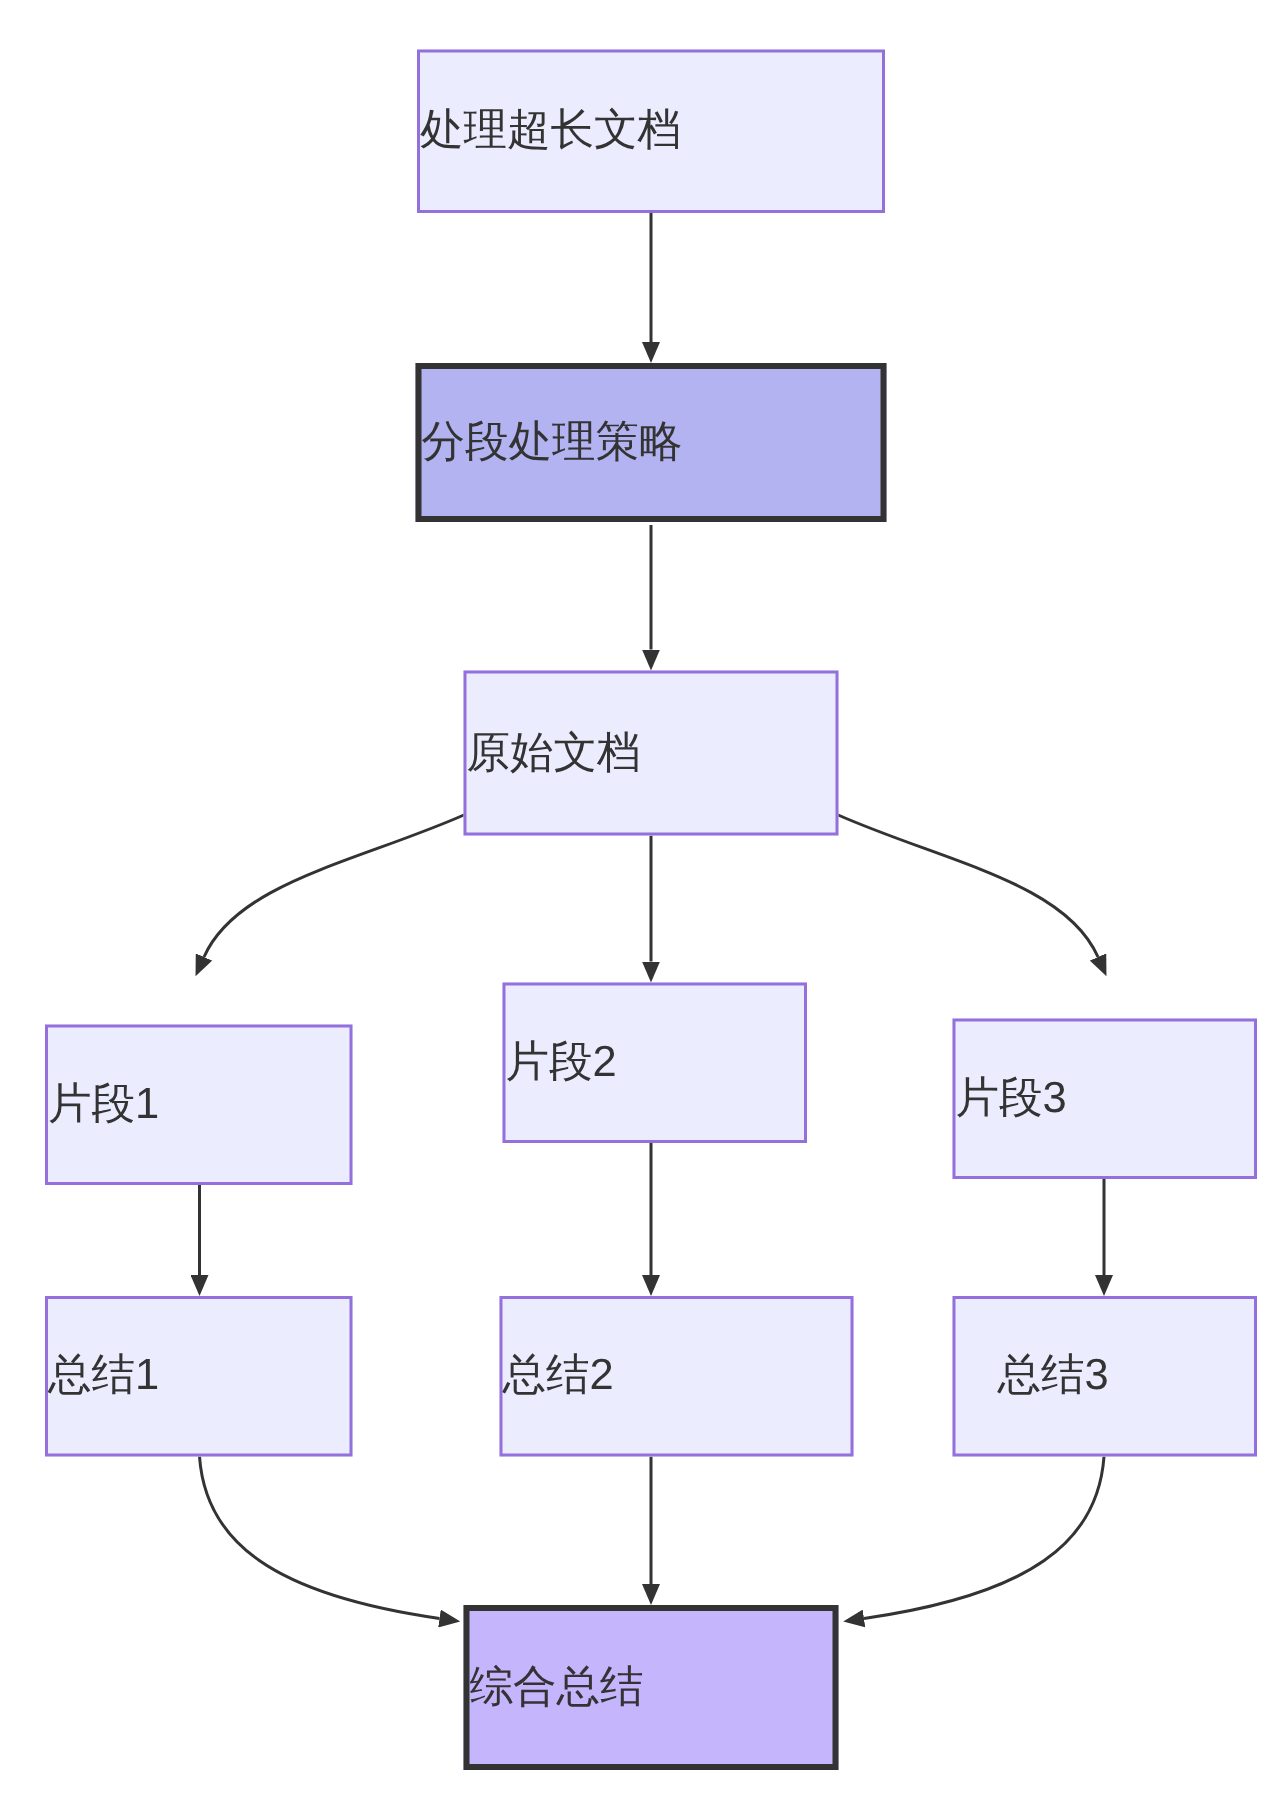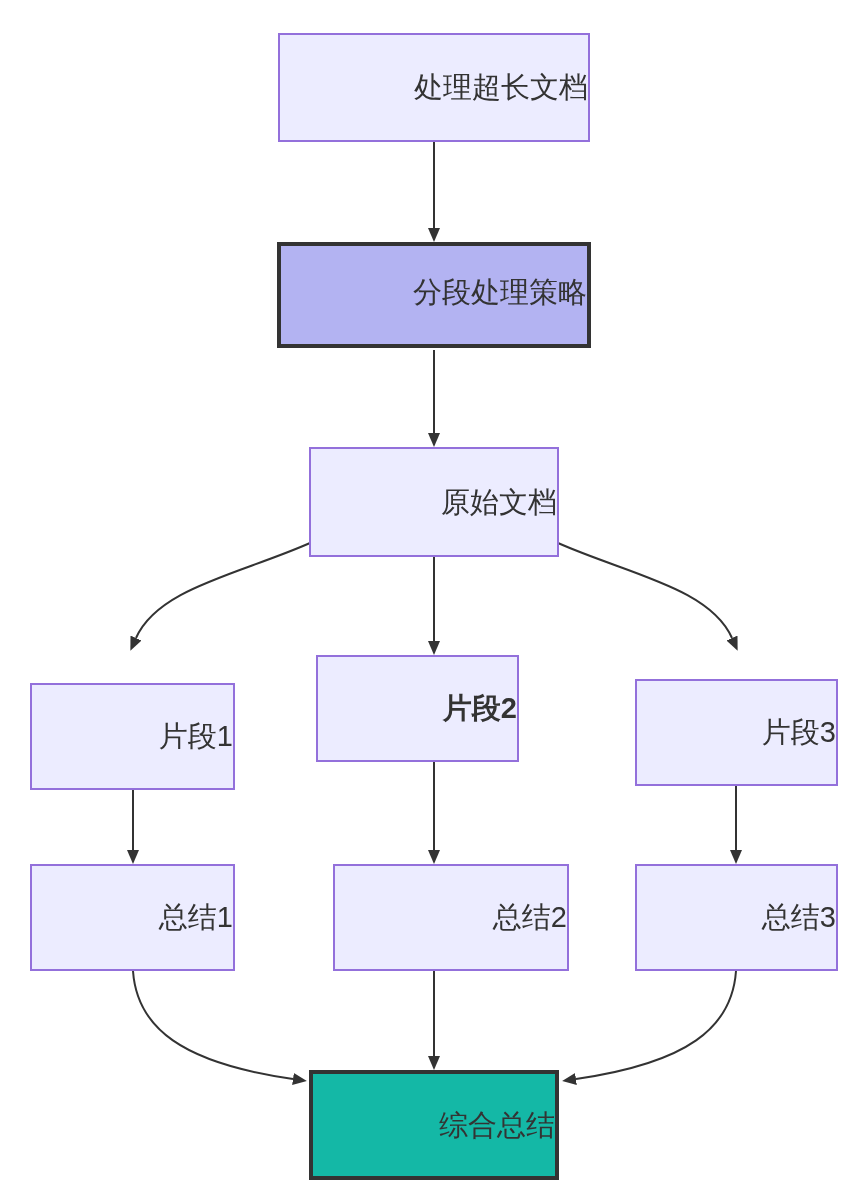--- a/index.html
+++ b/index.html
@@ -20,37 +20,36 @@
     left: 0;
     top: 0;
     width: 852px;
     height: 1196px;
   }
   .node {
     position: absolute;
     box-sizing: border-box;
     display: flex;
     align-items: center;
-    justify-content: flex-end;
+    justify-content: flex-start;
     font-size: 29px;
     color: #333333;
     text-align: center;
     line-height: 1.2;
   }
   .node-default {
     background: #ECECFF;
     border: 2px solid #9370DB;
   }
   .node-highlight {
     background: #B3B3F2;
     border: 4px solid #333333;
-    font-family: Liberation Mono, monospace;
   }
   .node-final {
-    background: #14b8a6;
+    background: #c4b5fd;
     border: 4px solid #333333;
   }
 </style>
 </head>
 <body>
 
 <div class="canvas">
 
   <svg class="edge-layer" width="852" height="1196" viewBox="0 0 852 1196" xmlns="http://www.w3.org/2000/svg">
     <defs>
@@ -82,21 +81,21 @@
   </div>
 
   <div class="node node-default" style="left:309px; top:447px; width:250px; height:110px;">
     <span>原始文档</span>
   </div>
 
   <div class="node node-default" style="left:30px; top:655px; width:205px; height:107px;margin-top:28px;">
     <span>片段1</span>
   </div>
 
-  <div class="node node-default" style="left:316px; top:655px; width:203px; height:107px;font-weight:bold;">
+  <div class="node node-default" style="left:335px; top:655px; width:203px; height:107px;">
     <span>片段2</span>
   </div>
 
   <div class="node node-default" style="left:635px; top:655px; width:203px; height:107px;margin-top:24px;">
     <span>片段3</span>
   </div>
 
   <div class="node node-default" style="left:30px; top:864px; width:205px; height:107px;">
     <span>总结1</span>
   </div>

